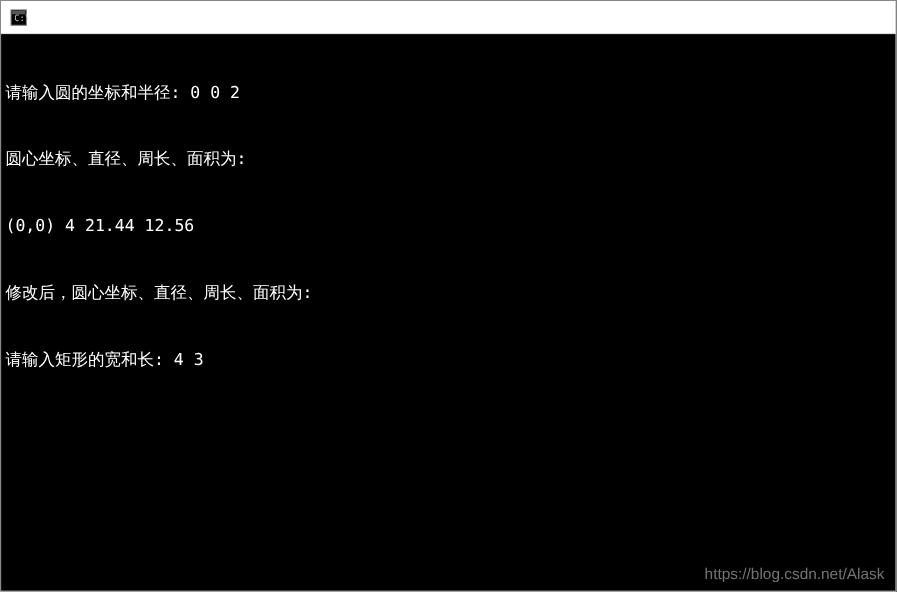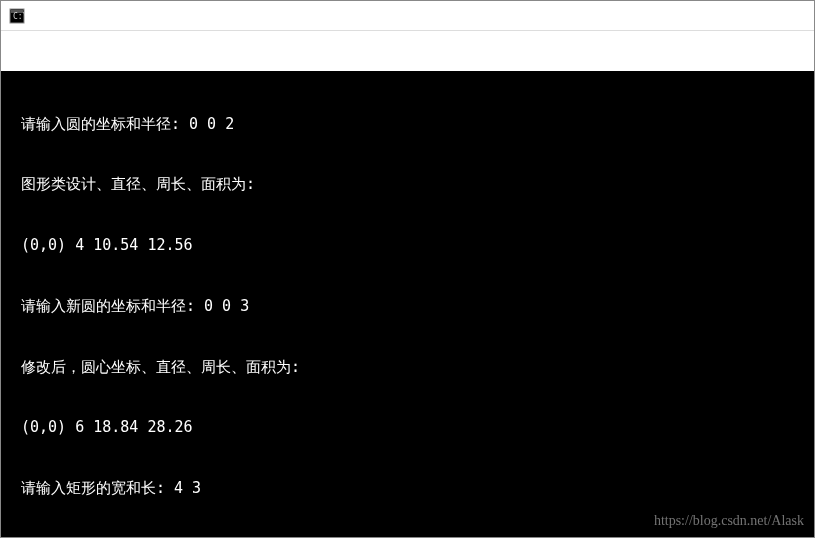--- a/index.html
+++ b/index.html
@@ -40,62 +40,59 @@
       justify-content: center;
     }
     .title-icon svg {
       width: 16px;
       height: 16px;
     }
     .console {
       flex: 1;
       background: #000000;
       color: #ffffff;
-      padding: 2px 20px;
+      padding: 2px 4px;
       font-family: "SimSun", "宋体", "Consolas", monospace;
       font-size: 15px;
       line-height: 1.35;
       white-space: pre;
       overflow: hidden;
       position: relative;
-      margin-top: 40px;
     }
     .console-line {
       display: block;
     }
     .watermark {
       position: absolute;
       bottom: 6px;
       right: 10px;
       color: #9a9a9a;
       font-size: 14px;
-      font-family: Liberation Serif, serif;
+      font-family: Liberation Sans, sans-serif;
       opacity: 0.75;
     }
   </style>
 </head>
 <body>
 
 <div class="window">
   <div class="title-bar">
     <span class="title-icon">
       <svg viewBox="0 0 16 16">
         <rect x="1" y="1" width="14" height="14" fill="#000" stroke="#888" stroke-width="1"></rect>
         <rect x="2" y="2" width="12" height="3" fill="#555"></rect>
         <text x="4" y="11" font-size="8" fill="#ccc" font-family="monospace">C:\</text>
       </svg>
     </span>
   </div>
   <div class="console">
     <span class="console-line">请输入圆的坐标和半径: 0 0 2</span>
-    <span class="console-line">图形类设计、直径、周长、面积为:</span>
-    <span class="console-line">(0,0) 4 10.54 12.56</span>
-    <span class="console-line">请输入新圆的坐标和半径: 0 0 3</span>
+    <span class="console-line">圆心坐标、直径、周长、面积为:</span>
+    <span class="console-line">(0,0) 4 21.44 12.56</span>
     <span class="console-line">修改后，圆心坐标、直径、周长、面积为:</span>
-    <span class="console-line">(0,0) 6 18.84 28.26</span>
     <span class="console-line">请输入矩形的宽和长: 4 3</span>
     
     
     
     
     
     
     
     
     

